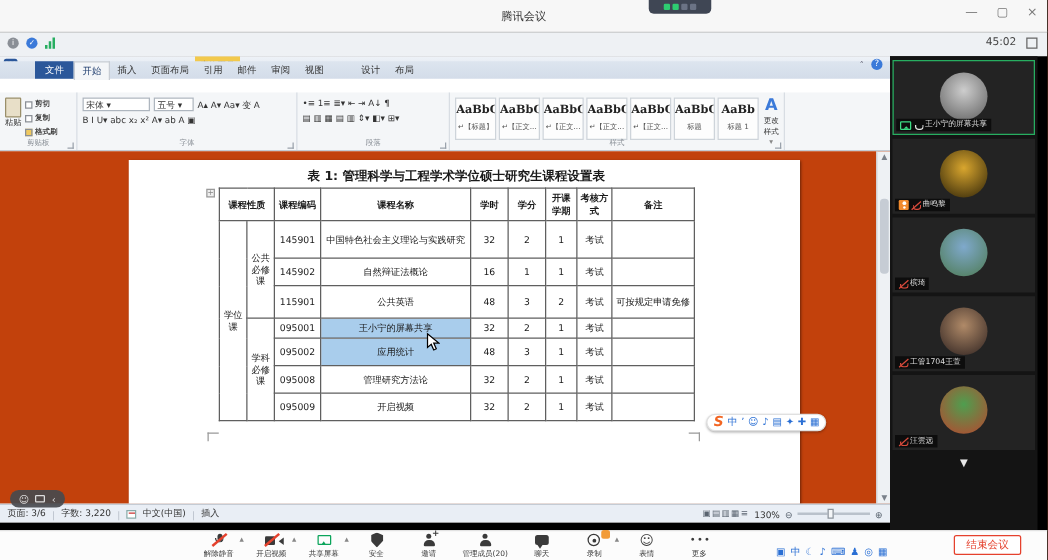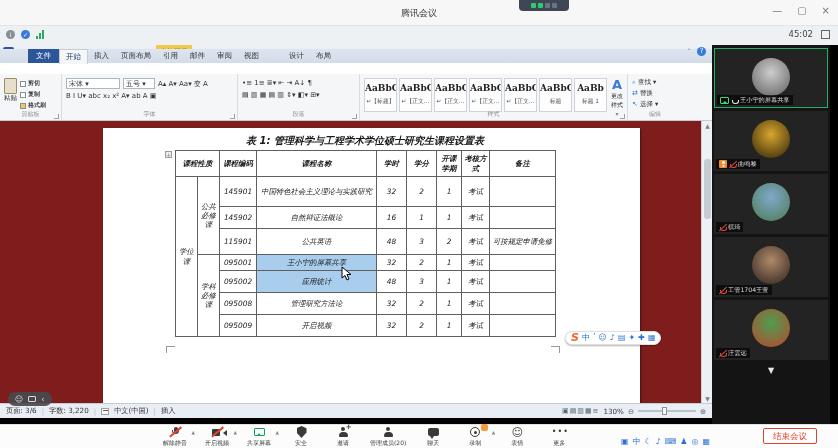--- a/index.html
+++ b/index.html
@@ -57,21 +57,21 @@
   .chip{width:33px;height:34px;border:1px solid #ced4da;background:#fdfdfd;text-align:center;overflow:hidden;}
   .chip .pv{font-family:"DejaVu Serif","Liberation Serif",serif;font-size:9px;font-weight:bold;color:#222;line-height:18px;white-space:nowrap;}
   .chip .lb{font-size:5.8px;color:#555;white-space:nowrap;}
   .chgstyle{display:flex;flex-direction:column;align-items:center;margin:2px 0 0 4px;font-size:6px;color:#333;}
   .bigA{font-size:13px;font-weight:bold;color:#3b7ad9;line-height:14px;}
   .g-edit{width:54px;}
   .g-edit div{font-size:6.5px;color:#333;margin-top:2px;white-space:nowrap;}
   .g-edit .eic{color:#3b7ad9;font-size:7px;}
 
   
-  .w-doc{position:absolute;left:0;top:76px;width:100%;height:282px;background:#7f1d1d;overflow:hidden;font-style:italic;}
+  .w-doc{position:absolute;left:0;top:76px;width:100%;height:282px;background:#c2410c;overflow:hidden;}
   .page{position:absolute;left:103px;top:7px;width:537px;height:280px;background:#fff;box-shadow:1px 1px 2px rgba(0,0,0,.45);}
   .doc-title{margin:6px 0 2px 72px;width:380px;text-align:center;font-size:10px;font-weight:bold;color:#1a1a1a;white-space:nowrap;}
   .tbl-handle{position:absolute;left:62px;top:23px;width:7px;height:7px;border:1px solid #9a9a9a;background:#eee;font-size:6px;line-height:6px;text-align:center;color:#888;}
   table.course{border-collapse:collapse;margin-left:72px;table-layout:fixed;width:380px;}
   table.course td,table.course th{border:1px solid #5f5f5f;font-size:7.4px;line-height:1.25;color:#1a1a1a;text-align:center;vertical-align:middle;padding:0 1px;overflow:hidden;font-weight:normal;}
   table.course th{font-weight:bold;}
   td.hl{background:#a9cdec;}
   .cropmark{position:absolute;width:9px;height:7px;}
   .crop-l{left:63px;top:218px;border-left:1px solid #999;border-top:1px solid #999;}
   .crop-r{left:448px;top:218px;border-right:1px solid #999;border-top:1px solid #999;}
@@ -296,26 +296,20 @@
           </div>
         <div class="chgstyle">
           <span class="bigA">A</span>
           <span>更改样式</span>
           <span style="color:#888">▾</span>
         </div>
         <div class="glabel">样式</div>
         <div class="launch"></div>
       </div>
 
-      <div class="rgroup g-edit" style="border-right:none">
-        <div><span class="eic">⌕</span> <span>查找</span> ▾</div>
-        <div><span class="eic">⇄</span> <span>替换</span></div>
-        <div><span class="eic">↖</span> <span>选择</span> ▾</div>
-        <div class="glabel">编辑</div>
-      </div>
     </div>
 
     <div class="w-doc">
       <div class="page">
         <div class="doc-title">表 1: 管理科学与工程学术学位硕士研究生课程设置表</div>
         <div class="tbl-handle">+</div>
         <table class="course" id="course-table">
           <colgroup>
             <col style="width:22px">
               <col style="width:22px">

